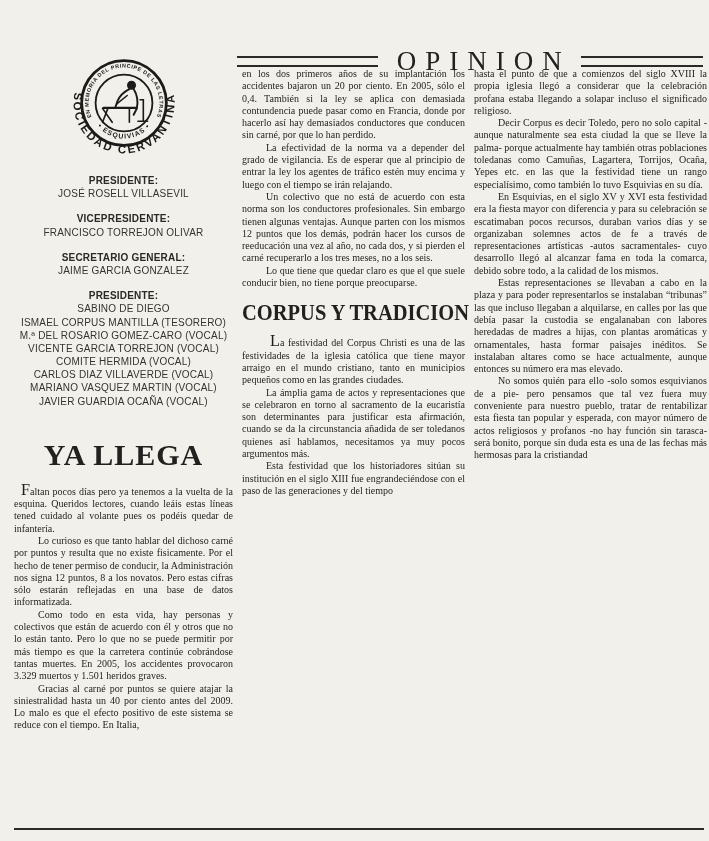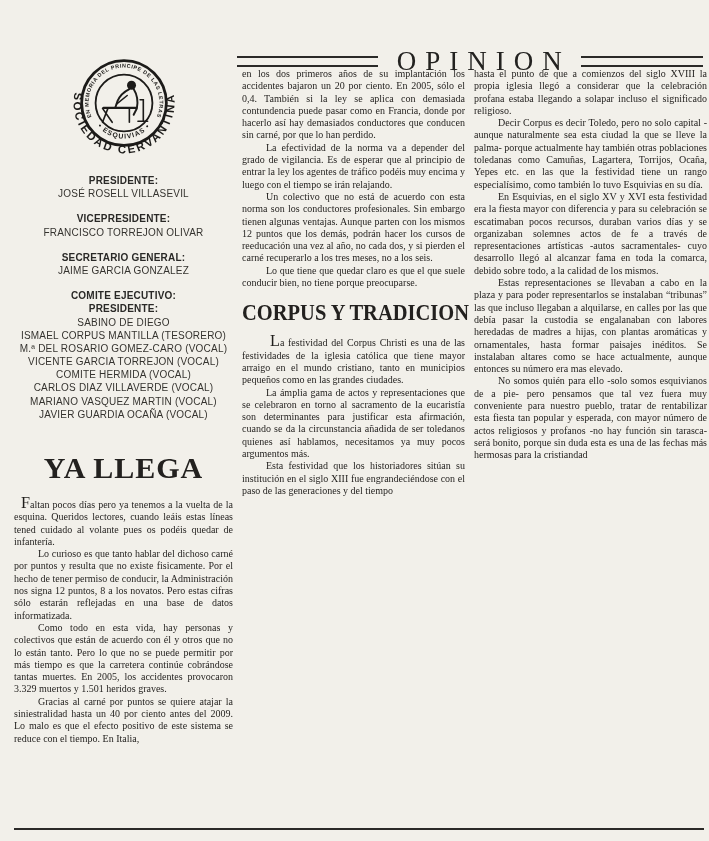--- a/index.html
+++ b/index.html
@@ -117,42 +117,41 @@
       <div class="off-label">VICEPRESIDENTE:</div>
       <div class="off-name">FRANCISCO TORREJON OLIVAR</div>
     </div>
 
     <div class="officer-group">
       <div class="off-label">SECRETARIO GENERAL:</div>
       <div class="off-name">JAIME GARCIA GONZALEZ</div>
     </div>
 
     <div class="officer-group">
-      <div class="off-label">COMITE EJECUTIVO:</div>
       <div class="off-label">PRESIDENTE:</div>
       <div class="off-name">SABINO DE DIEGO</div>
       <div class="off-name">ISMAEL CORPUS MANTILLA (TESORERO)</div>
       <div class="off-name">M.ª DEL ROSARIO GOMEZ-CARO (VOCAL)</div>
       <div class="off-name">VICENTE GARCIA TORREJON (VOCAL)</div>
       <div class="off-name">COMITE HERMIDA (VOCAL)</div>
       <div class="off-name">CARLOS DIAZ VILLAVERDE (VOCAL)</div>
       <div class="off-name">MARIANO VASQUEZ MARTIN (VOCAL)</div>
       <div class="off-name">JAVIER GUARDIA OCAÑA (VOCAL)</div>
     </div>
 
     <h2 class="h-ya">YA LLEGA</h2>
     <p class="bt first"><span class="initial">F</span><span>altan pocos días pero ya tenemos a la vuelta de la esquina. Queridos lectores, cuando leáis estas líneas tened cuidado al volante pues os podéis quedar de infantería.</span></p>
     <p class="bt ind">Lo curioso es que tanto hablar del dichoso carné por puntos y resulta que no existe fisicamente. Por el hecho de tener permiso de conducir, la Administración nos signa 12 puntos, 8 a los novatos. Pero estas cifras sólo estarán reflejadas en una base de datos informatizada.</p>
     <p class="bt ind">Como todo en esta vida, hay personas y colectivos que están de acuerdo con él y otros que no lo están tanto. Pero lo que no se puede permitir por más tiempo es que la carretera continúe cobrándose tantas muertes. En 2005, los accidentes provocaron 3.329 muertos y 1.501 heridos graves.</p>
     <p class="bt ind">Gracias al carné por puntos se quiere atajar la siniestralidad hasta un 40 por ciento antes del 2009. Lo malo es que el efecto positivo de este sistema se reduce con el tiempo. En Italia,</p>
   </div>
 
   <div class="col col2">
     <p class="bt">en los dos primeros años de su implantación los accidentes bajaron un 20 por ciento. En 2005, sólo el 0,4. También si la ley se aplica con demasiada contundencia puede pasar como en Francia, donde por hacerlo así hay demasiados conductores que conducen sin carné, por que lo han perdido.</p>
-    <p class="bt ind">La efectividad de la norma va a depender del grado de vigilancia. Es de esperar que al principio de entrar la ley los agentes de tráfico podéis muy encima y luego con el tiempo se irán relajando.</p>
+    <p class="bt ind">La efectividad de la norma va a depender del grado de vigilancia. Es de esperar que al principio de entrar la ley los agentes de tráfico estén muy encima y luego con el tiempo se irán relajando.</p>
     <p class="bt ind">Un colectivo que no está de acuerdo con esta norma son los conductores profesionales. Sin embargo tienen algunas ventajas. Aunque parten con los mismos 12 puntos que los demás, podrán hacer los cursos de reeducación una vez al año, no cada dos, y si pierden el carné recuperarlo a los tres meses, no a los seis.</p>
     <p class="bt ind">Lo que tiene que quedar claro es que el que suele conducir bien, no tiene porque preocuparse.</p>
 
     <h2 class="h-corpus">CORPUS Y TRADICION</h2>
     <p class="bt indent-big"><span class="initial">L</span><span>a festividad del Corpus Christi es una de las festividades de la iglesia católica que tiene mayor arraigo en el mundo cristiano, tanto en municipios pequeños como en las grandes ciudades.</span></p>
     <p class="bt ind">La ámplia gama de actos y representaciones que se celebraron en torno al sacramento de la eucaristía son determinantes para justificar esta afirmación, cuando se da la circunstancia añadida de ser toledanos quienes así hablamos, necesitamos ya muy pocos argumentos más.</p>
     <p class="bt ind">Esta festividad que los historiadores sitúan su institución en el siglo XIII fue engrandeciéndose con el paso de las generaciones y del tiempo</p>
   </div>
 
   <div class="col col3">

